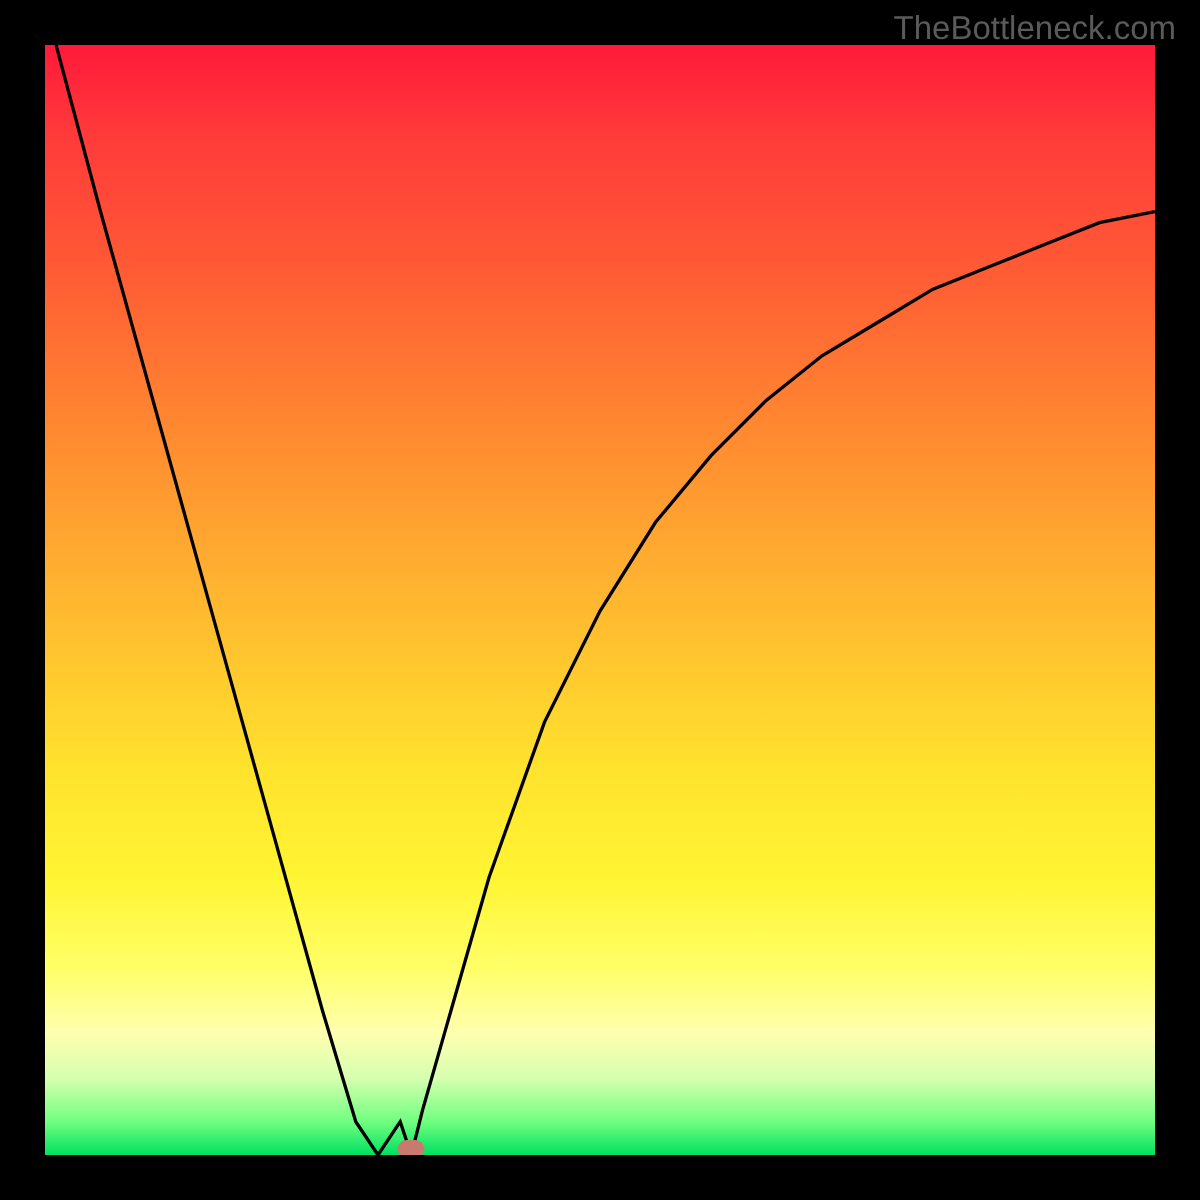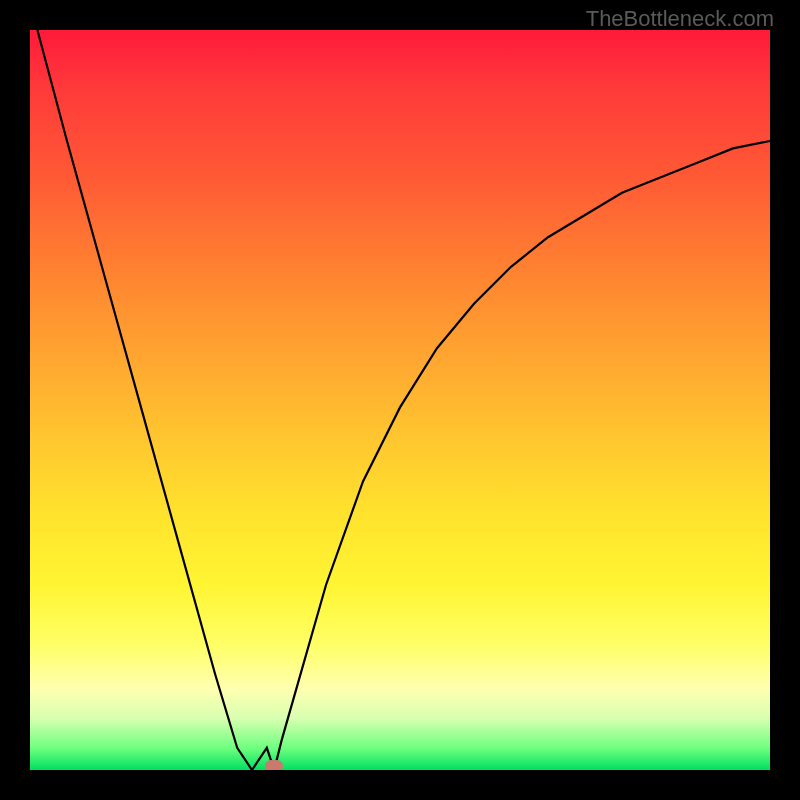--- a/index.html
+++ b/index.html
@@ -47,21 +47,21 @@
     position: absolute;
     width: 18px;
     height: 12px;
     background: #c97a6e;
     border-radius: 6px;
     transform: translate(-50%, -50%);
   }
   .watermark {
     position: absolute;
     top: 6px;
-    right: 26px;
+    right: 16px;
     font-size: 22px;
     color: #5a5a5a;
     font-family: Arial, sans-serif;
     letter-spacing: 0px;
   }
 </style>
 </head>
 <body>
 
 <div class="watermark">TheBottleneck.com</div>

